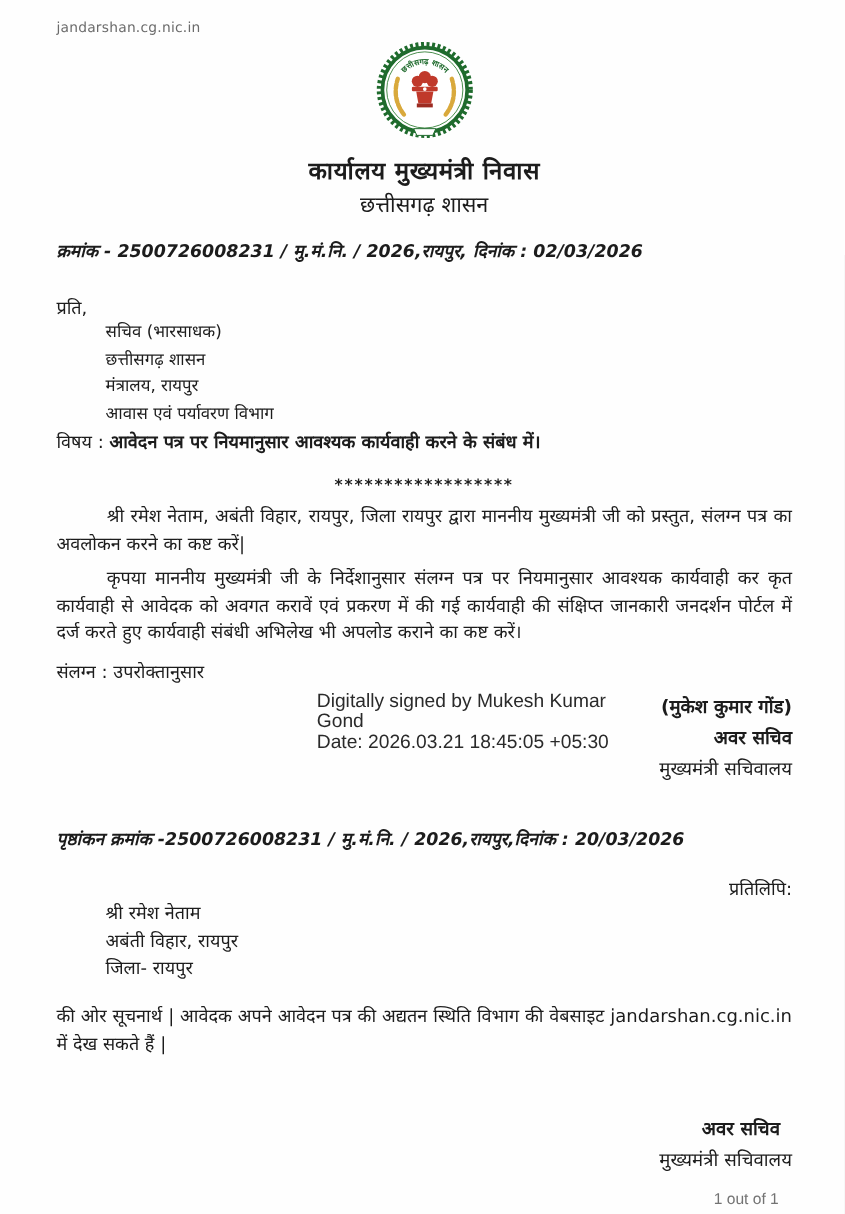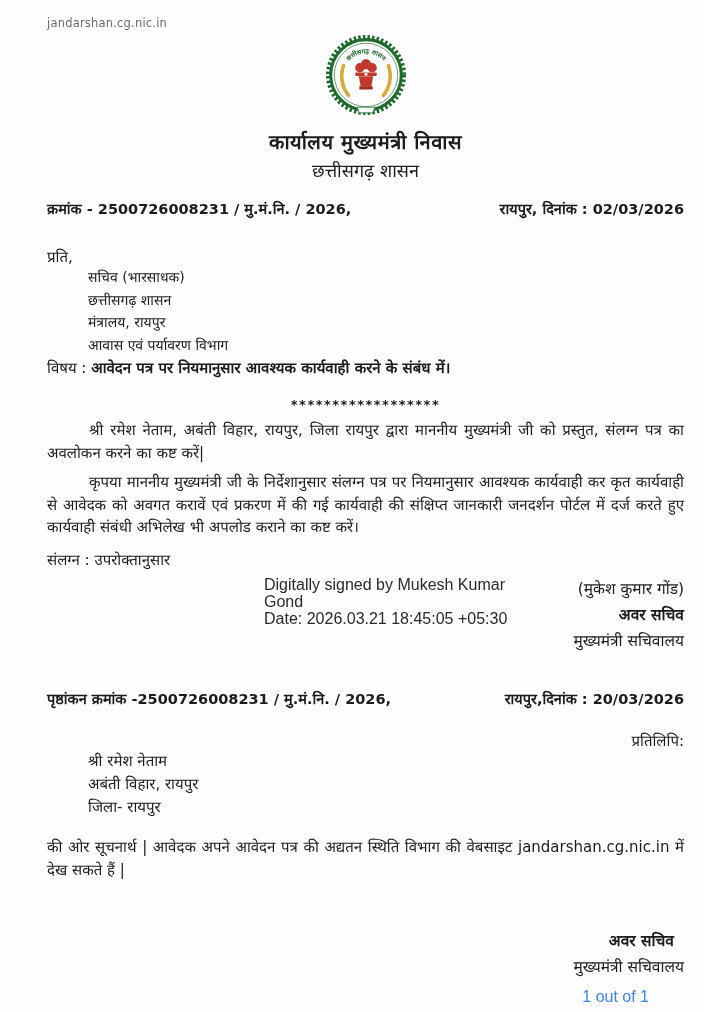--- a/index.html
+++ b/index.html
@@ -7,21 +7,21 @@
   .page {
     position: relative;
     width: 704px;
     height: 1012px;
     margin: 0 auto;
     background: #fefefe;
     font-family: "DejaVu Sans", "Liberation Sans", sans-serif;
     color: #1c1c1c;
     overflow: hidden;
   }
-  .inner { padding: 16px 20px 0 47px; }
+  .inner { padding: 16px 44px 0 47px; }
 
   .watermark {
     font-size: 11.5px;
     color: #6b6b6b;
     letter-spacing: 0.2px;
   }
 
   .emblem-wrap { text-align: center; margin-top: 4px; }
   .emblem-wrap svg { display: inline-block; }
 
@@ -34,23 +34,24 @@
   }
   .org-subtitle {
     text-align: center;
     font-size: 18px;
     font-weight: 500;
     margin-top: 3px;
   }
 
   .ref-row, .endorse-row {
     display: flex;
-    justify-content: space-between;
+    justify-content: flex-start;
     font-size: 14.5px;
     font-weight: 600;
+    font-style: italic;
   }
   .ref-row { margin-top: 16px; }
   .endorse-row { margin-top: 34px; }
 
   .to-label { margin-top: 28px; font-size: 15px; font-weight: 500; }
   .to-lines { margin-left: 41px; font-size: 14px; line-height: 22.5px; font-weight: 500; }
 
   .subject-line { margin-top: 1px; font-size: 15px; }
   .subject-line .subj-text { font-weight: bold; }
 
@@ -79,40 +80,40 @@
   }
   .digital-sig {
     margin-left: 217px;
     font-family: "Liberation Sans", "DejaVu Sans", sans-serif;
     font-size: 16px;
     line-height: 17px;
     color: #2a2a2a;
     max-width: 250px;
   }
   .sig-block { text-align: right; font-size: 15.5px; line-height: 26px; }
-  .sig-name { font-weight: normal; }
+  .sig-name { font-weight: bold; }
   .sig-desig { font-weight: bold; }
   .sig-office { font-weight: 500; }
 
   .copy-label { margin-top: 22px; font-size: 15px; font-weight: 500; text-align: right; }
   .copy-lines { margin-left: 41px; font-size: 15px; line-height: 23px; font-weight: 500; }
 
   .note { margin-top: 17px; font-size: 15px; line-height: 23px; text-align: justify; }
 
   .sd-block { margin-top: 46px; text-align: right; font-size: 15.5px; line-height: 26px; }
   .sd-line { font-weight: bold; margin-right: 48px; letter-spacing: 1px; font-size: 14px; }
   .sd-desig { font-weight: bold; margin-right: 10px; }
   .sd-office { font-weight: 500; }
 
   .page-count {
     position: absolute;
     right: 55px;
     bottom: 6px;
-    font-size: 16px;
-    color: #3b82f6;
+    font-size: 13px;
+    color: #737373;
     font-family: "Liberation Sans", "DejaVu Sans", sans-serif;
   }
 </style>
 </head>
 <body>
 
 <div class="page">
   <div class="inner">
 
     <div class="watermark">jandarshan.cg.nic.in</div>

